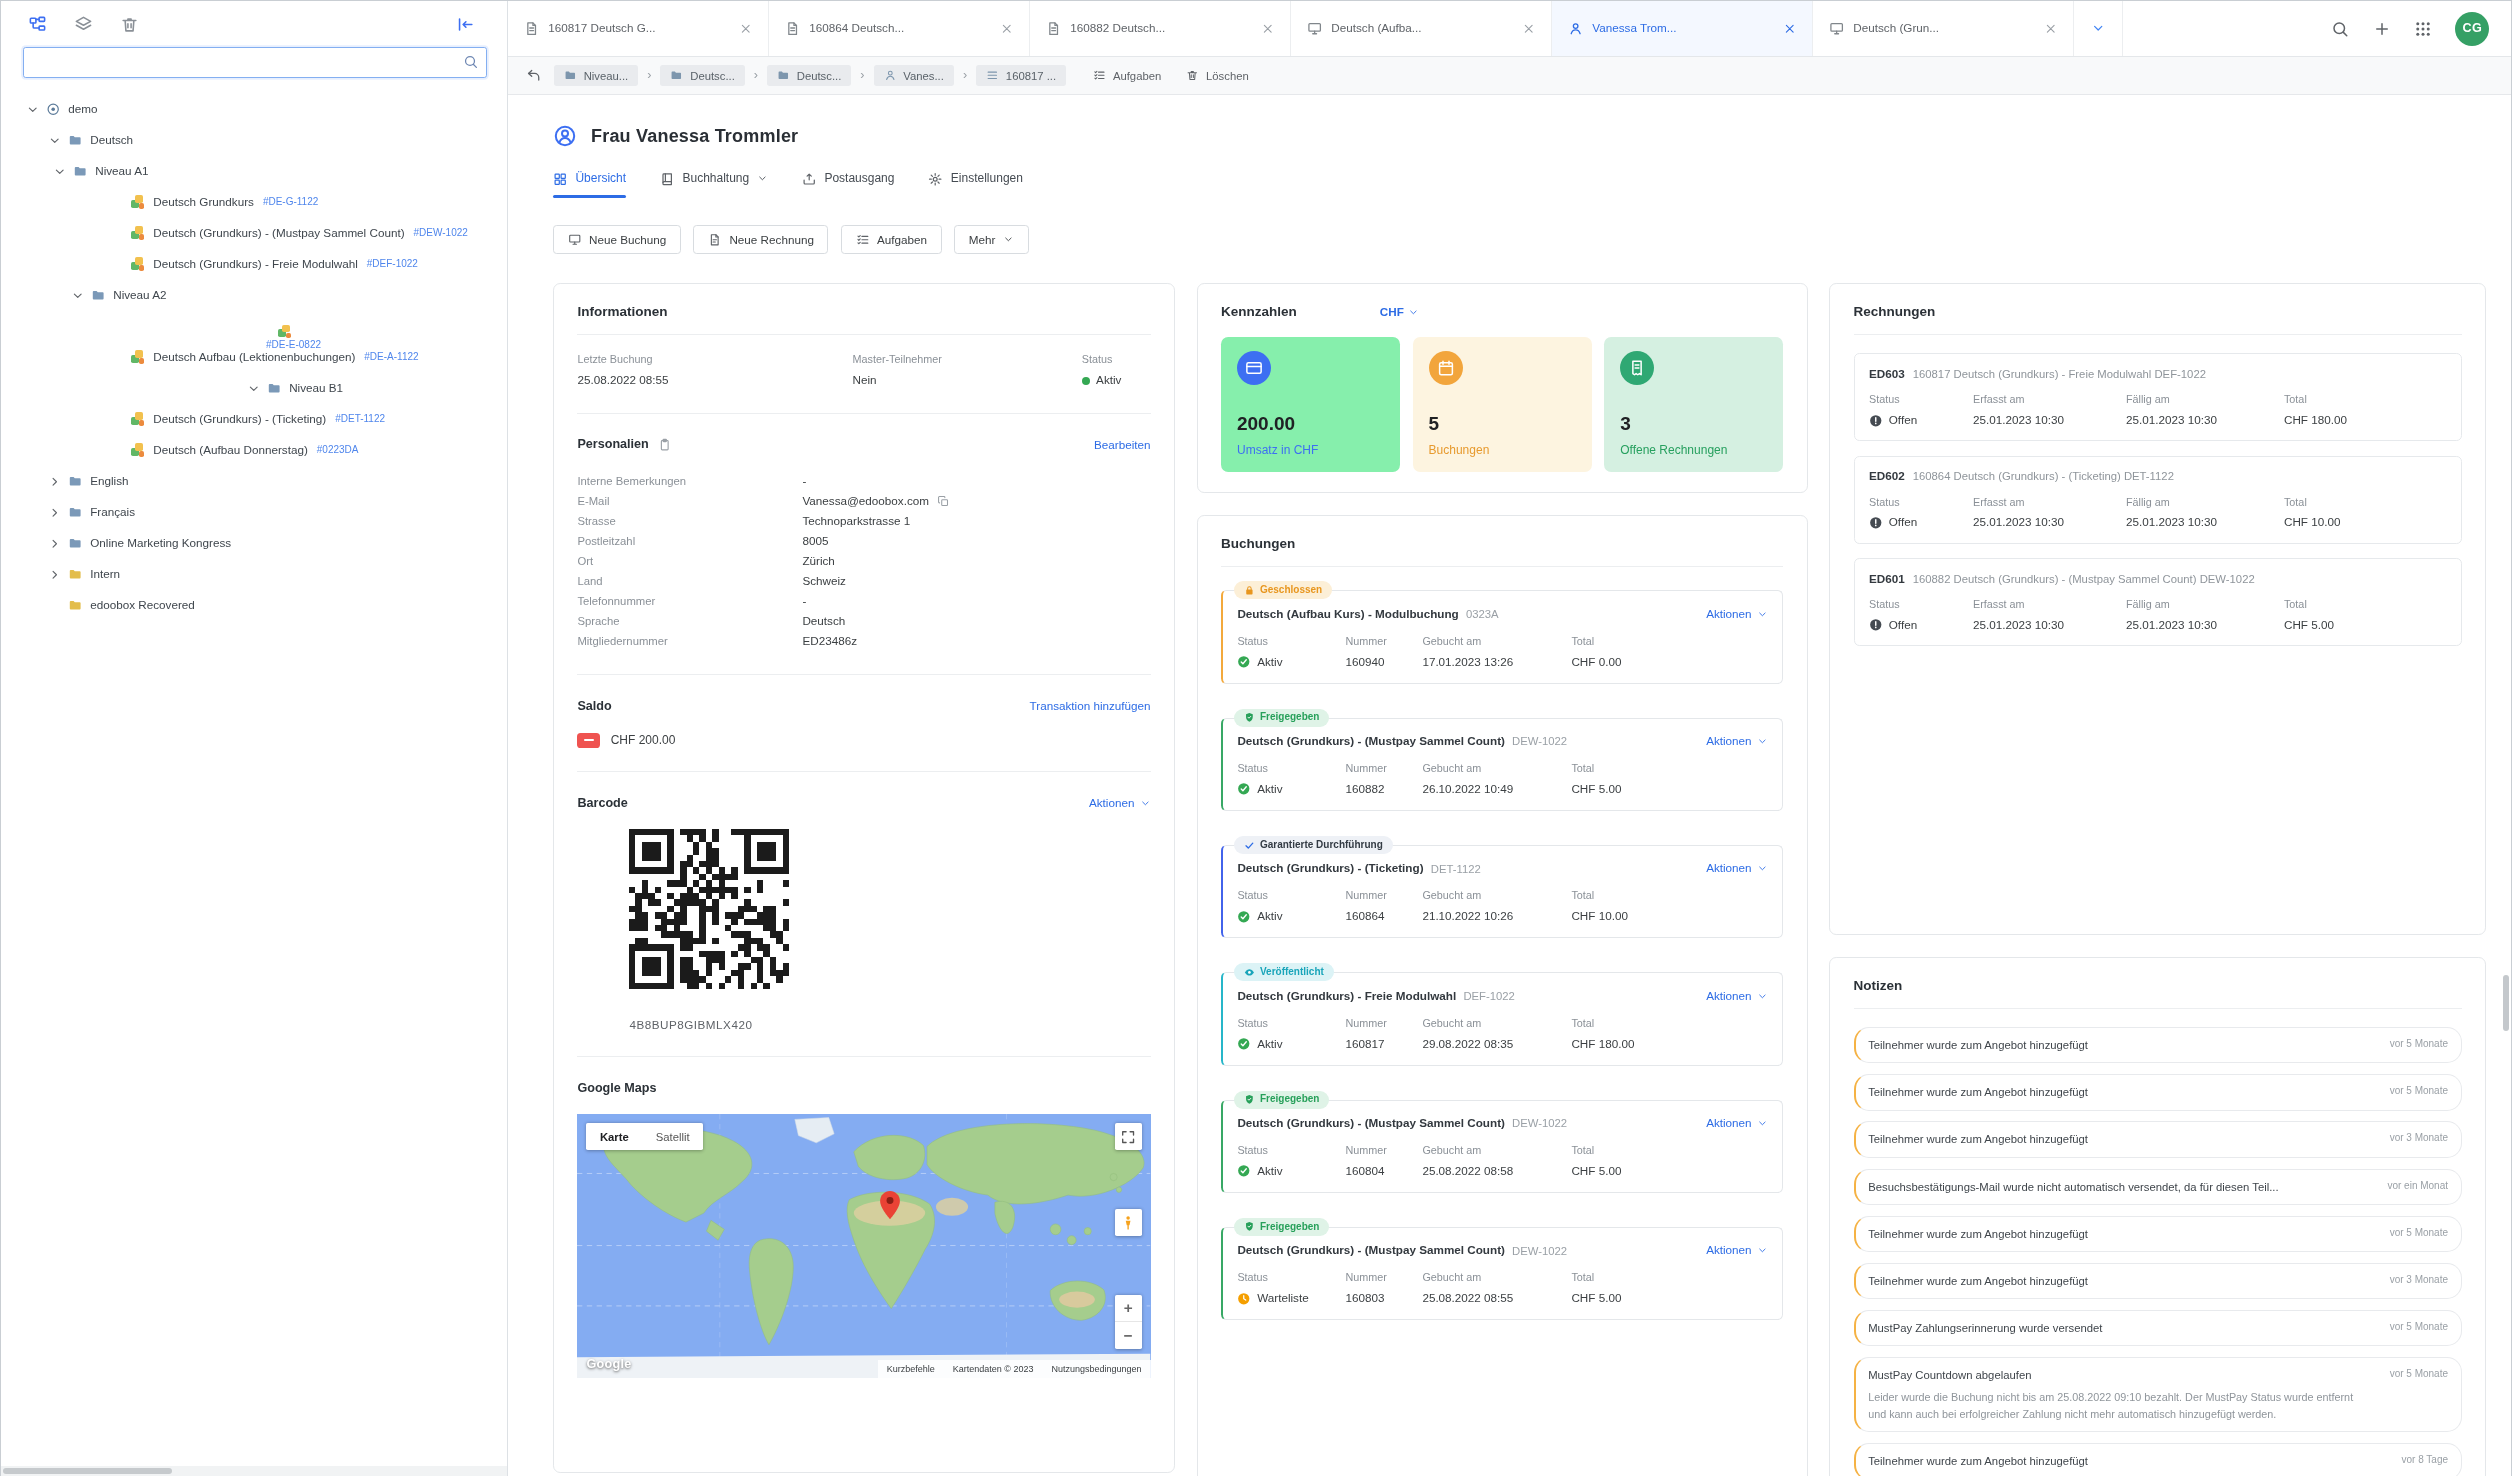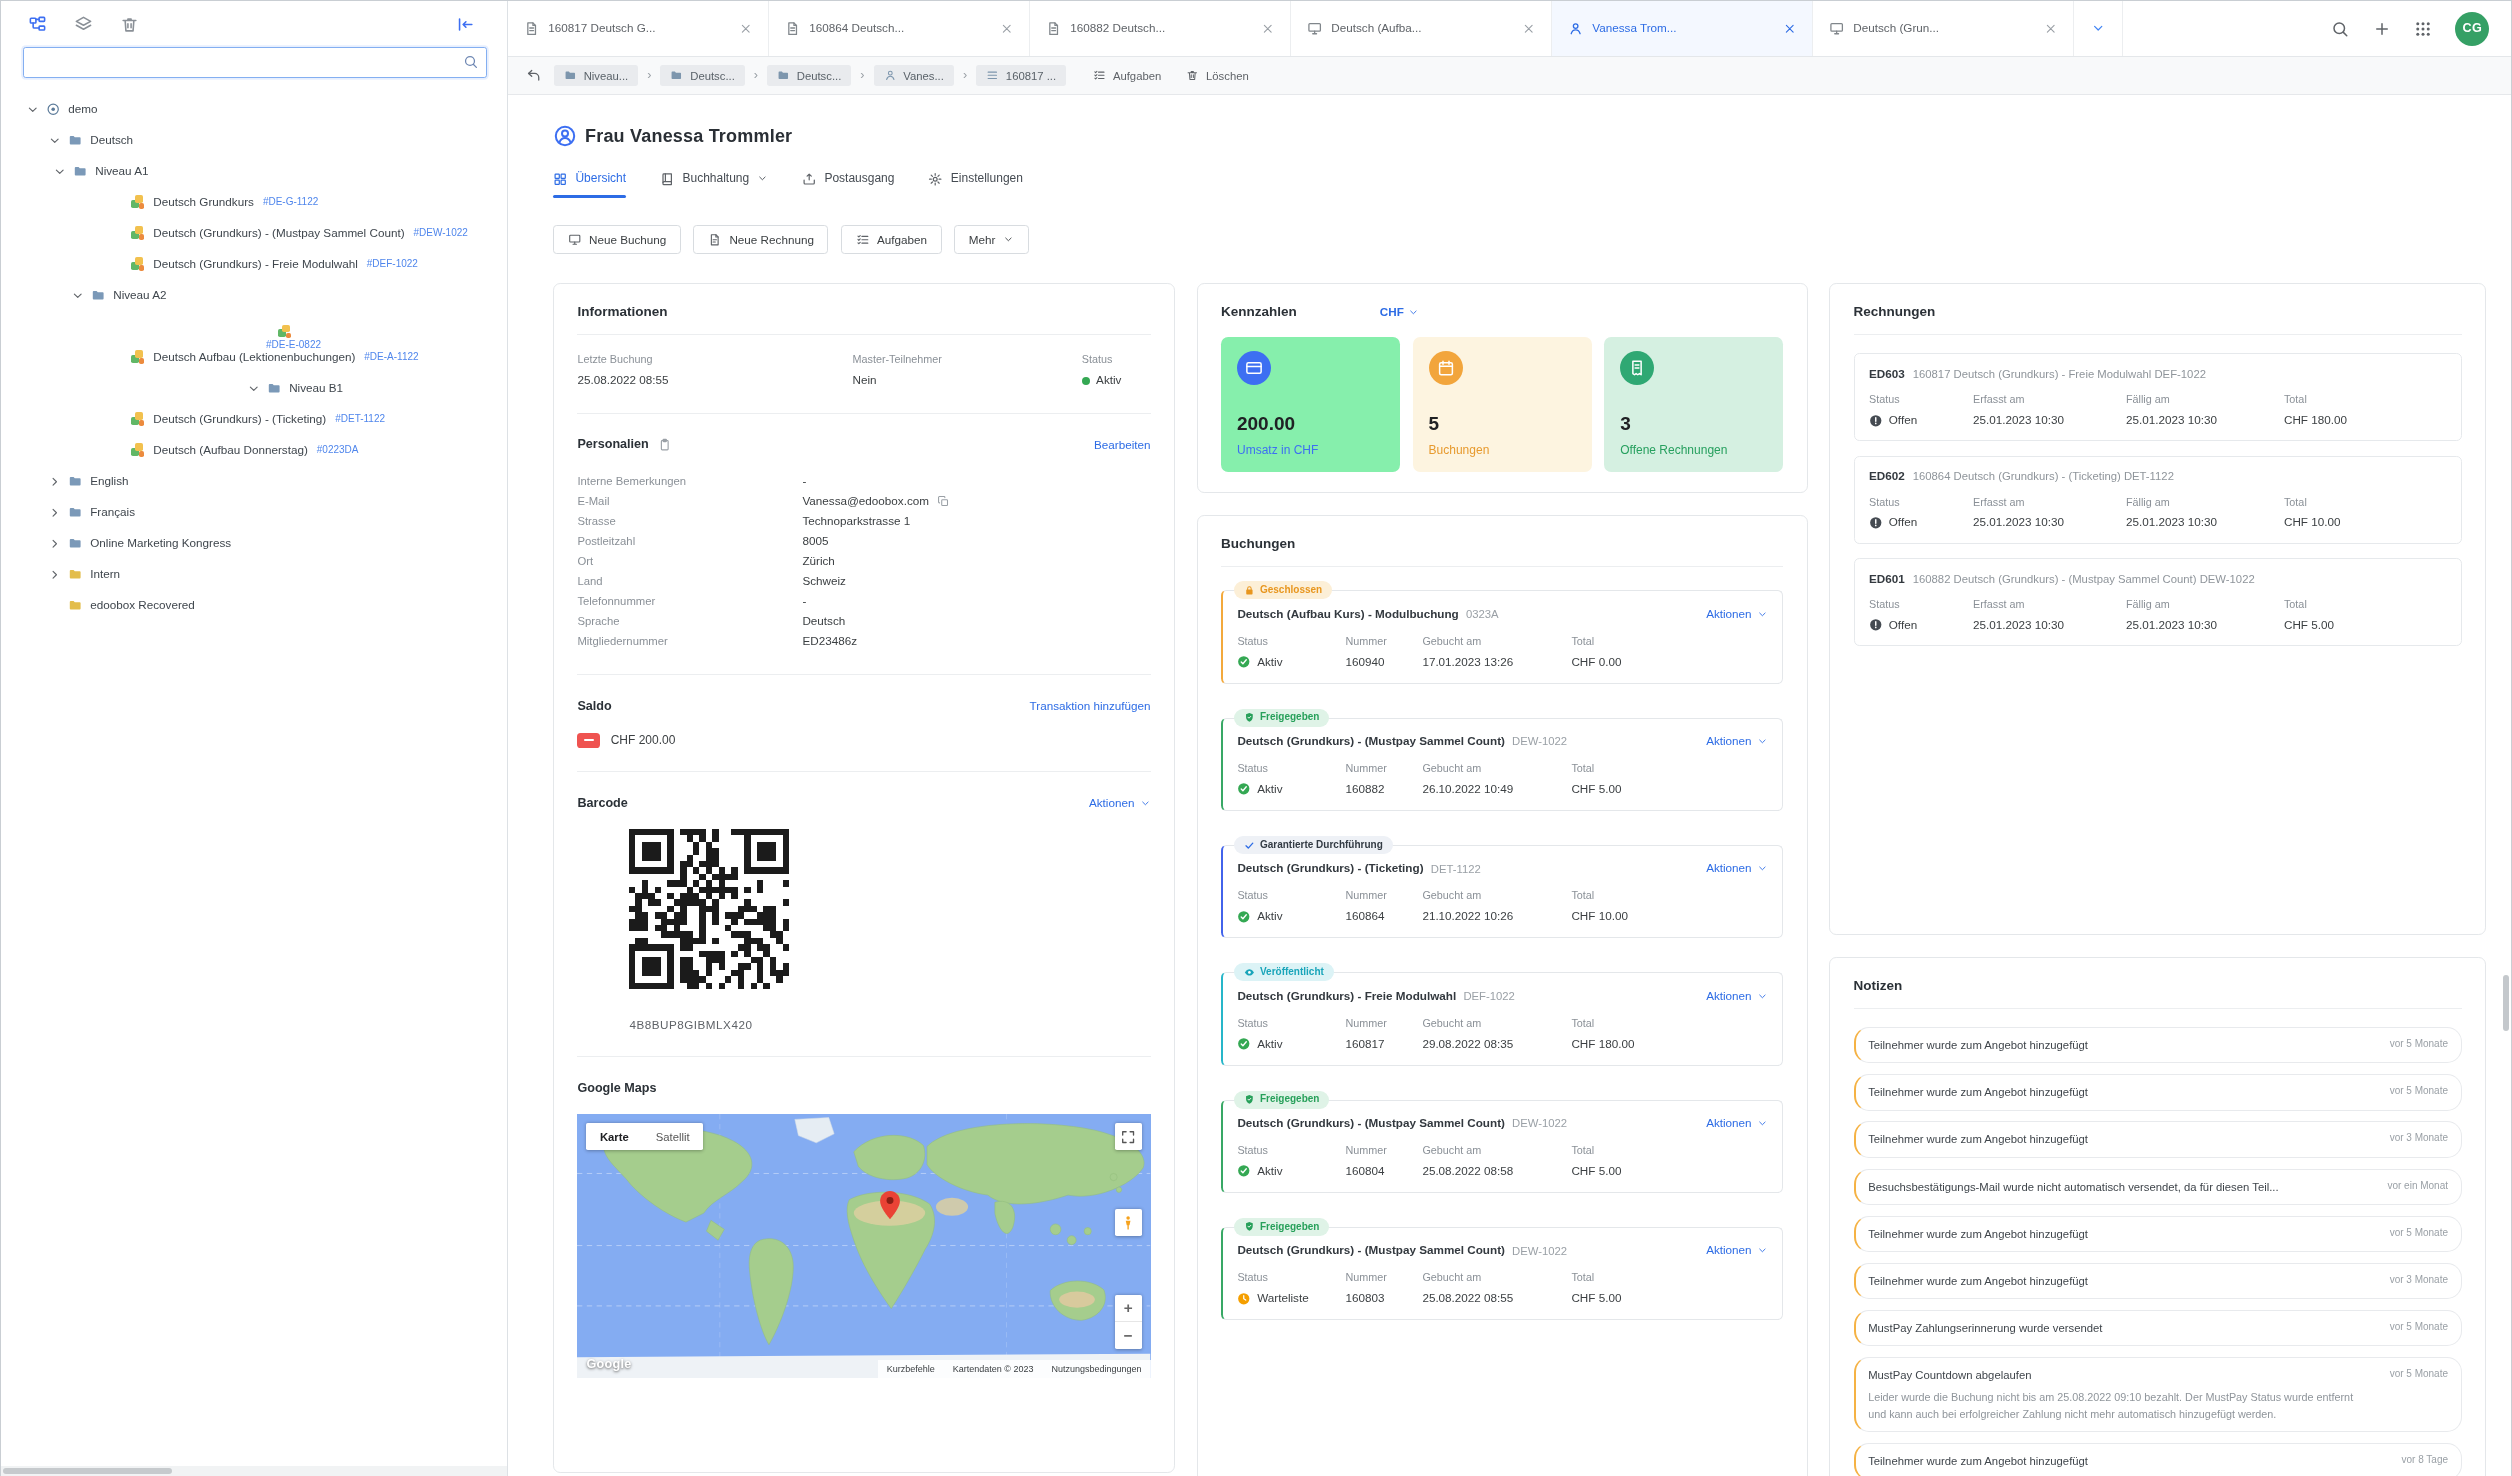--- a/index.html
+++ b/index.html
@@ -65,21 +65,21 @@
   .crumb{display:flex;align-items:center;gap:7.2px;background:#e9ebee;border-radius:2.7px;padding:4.5px 10px;
     font-size:11.3px;color:#5a6269;white-space:nowrap}
   .cicon{width:12.6px;height:12.6px;color:#7d96ad;flex:none}
   .crumb-sep{color:#9aa0a6;font-size:12.6px;margin:0 1.8px}
   .crumb-actions{display:flex;gap:25px;margin-left:27px}
   .crumb-action{display:flex;align-items:center;gap:7.2px;font-size:11.3px;color:#5f6368;white-space:nowrap}
   .crumb-action .cicon{color:#5f6368}
 
   
   .content{flex:1;overflow:hidden;padding:29px 25px 0 45px;position:relative;background:#fff}
-  .page-head{display:flex;align-items:center;gap:8px}
+  .page-head{display:flex;align-items:center;gap:14px}
   .ph-icon{width:24px;height:24px;color:#3d6ff2}
   .page-title{font-size:18px;font-weight:700;color:#2a2f35;letter-spacing:0.2px}
   .nav-tabs{display:flex;gap:34px;margin-top:23.4px}
   .nav-tab{display:flex;align-items:center;gap:8px;font-size:12px;color:#454b52;padding-bottom:11.7px;position:relative;cursor:pointer}
   .nav-tab .nicon{width:14.4px;height:14.4px;color:#5f6368}
   .nav-tab.active{color:#2d6ce5}
   .nav-tab.active .nicon{color:#2d6ce5}
   .nav-tab.active:after{content:"";position:absolute;left:0;right:0;bottom:0;height:2.7px;background:#2d6ce5;border-radius:1.8px}
   .caret{width:10.8px;height:10.8px;flex:none}
   .action-row{display:flex;gap:12.6px;margin-top:27px}

